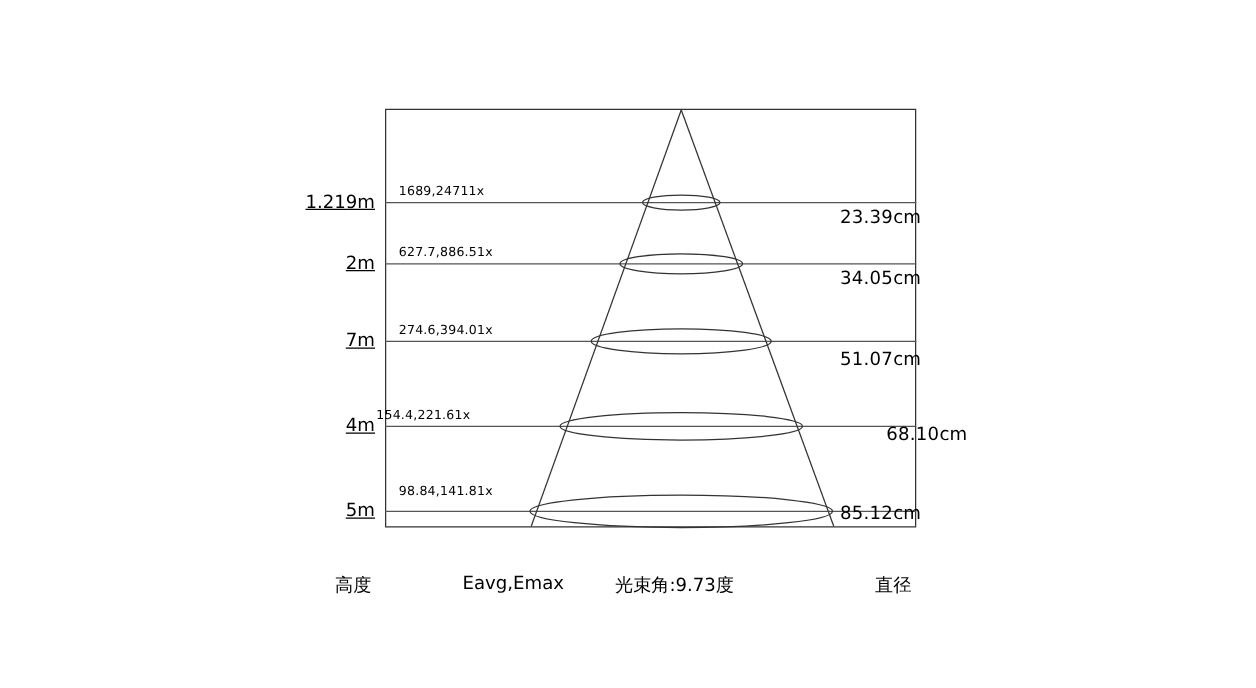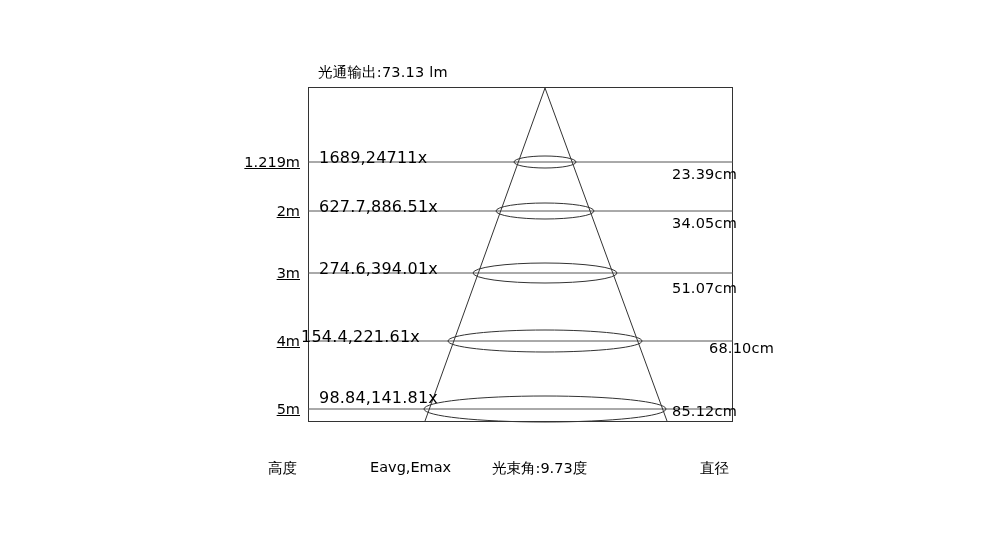--- a/index.html
+++ b/index.html
@@ -52,21 +52,21 @@
   }
   .row-left-label {
     position: absolute;
     text-align: right;
     font-size: 14.5px;
     white-space: nowrap;
     text-decoration: underline;
   }
   .row-eavg {
     position: absolute;
-    font-size: 16px;
+    font-size: 10px;
     white-space: nowrap;
     letter-spacing: 0.2px;
   }
   .row-diam {
     position: absolute;
     font-size: 14.5px;
     white-space: nowrap;
     letter-spacing: 0.2px;
   }
   .axis-caption {
@@ -82,21 +82,20 @@
     font-size: 14.5px;
     white-space: nowrap;
     letter-spacing: 0.3px;
   }
 </style>
 </head>
 <body>
 
 <div id="stage">
 
-  <div class="lum-label">光通输出:73.13 lm</div>
 
   <div class="plot"></div>
 
   <svg class="svg-layer" viewBox="0 0 1005 550">
 
     <line x1="308" y1="162" x2="733" y2="162" stroke="#555" stroke-width="1"></line>
     <line x1="308" y1="211" x2="733" y2="211" stroke="#555" stroke-width="1"></line>
     <line x1="308" y1="273" x2="733" y2="273" stroke="#555" stroke-width="1"></line>
     <line x1="308" y1="341" x2="733" y2="341" stroke="#555" stroke-width="1"></line>
     <line x1="308" y1="409" x2="733" y2="409" stroke="#555" stroke-width="1"></line>
@@ -106,21 +105,21 @@
 
     <ellipse cx="545" cy="162" rx="31" ry="6" fill="none" stroke="#333" stroke-width="1"></ellipse>
     <ellipse cx="545" cy="211" rx="49" ry="8" fill="none" stroke="#333" stroke-width="1"></ellipse>
     <ellipse cx="545" cy="273" rx="72" ry="10" fill="none" stroke="#333" stroke-width="1"></ellipse>
     <ellipse cx="545" cy="341" rx="97" ry="11" fill="none" stroke="#333" stroke-width="1"></ellipse>
     <ellipse cx="545" cy="409" rx="121" ry="13" fill="none" stroke="#333" stroke-width="1"></ellipse>
   </svg>
 
   <div class="row-left-label" style="left:200px; top:154px; width:100px;">1.219m</div>
   <div class="row-left-label" style="left:200px; top:203px; width:100px;">2m</div>
-  <div class="row-left-label" style="left:200px; top:265px; width:100px;">3m</div>
+  <div class="row-left-label" style="left:200px; top:265px; width:100px;">7m</div>
   <div class="row-left-label" style="left:200px; top:333px; width:100px;">4m</div>
   <div class="row-left-label" style="left:200px; top:401px; width:100px;">5m</div>
 
   <div class="row-eavg" style="left:319px; top:148px;">1689,24711x</div>
   <div class="row-eavg" style="left:319px; top:197px;">627.7,886.51x</div>
   <div class="row-eavg" style="left:319px; top:259px;">274.6,394.01x</div>
   <div class="row-eavg" style="left:301px; top:327px;">154.4,221.61x</div>
   <div class="row-eavg" style="left:319px; top:388px;">98.84,141.81x</div>
 
   <div class="row-diam" style="left:672px; top:166px;">23.39cm</div>

